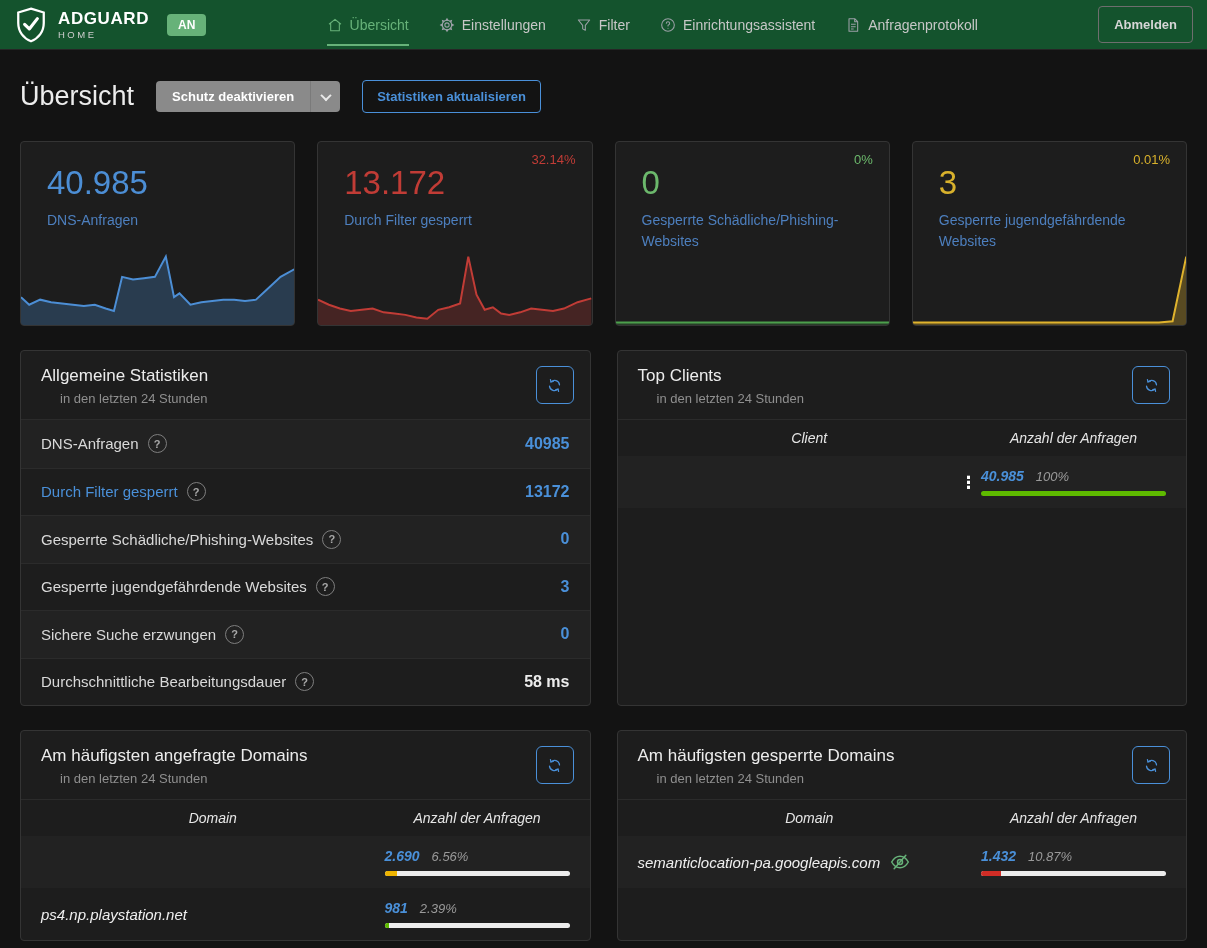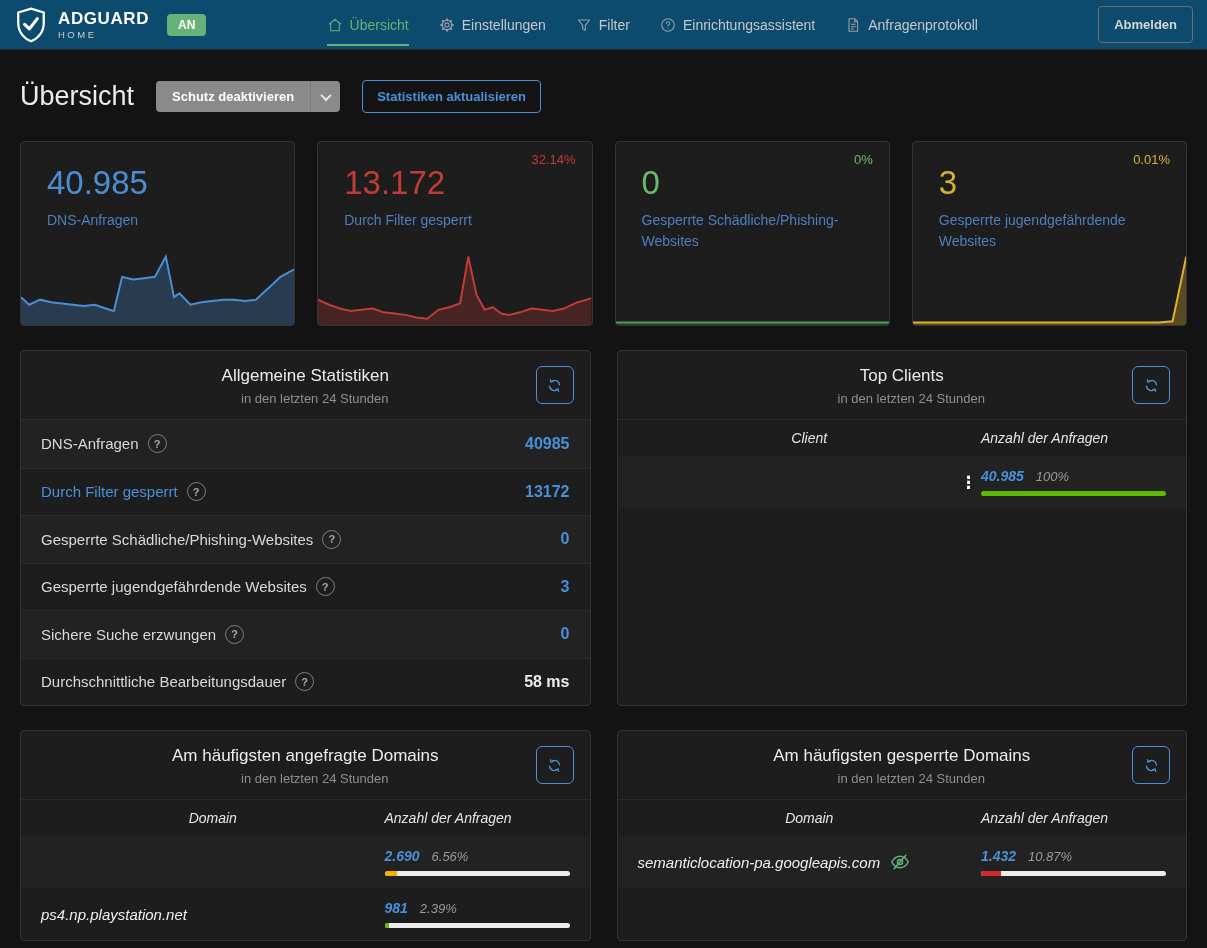--- a/index.html
+++ b/index.html
@@ -1,20 +1,20 @@
 <!DOCTYPE html>
 <html><head>
 <meta charset="utf-8">
 <style>
   * { margin:0; padding:0; box-sizing:border-box; }
   html,body { width:1207px; height:948px; overflow:hidden; background:#131313;
     font-family:"Liberation Sans","DejaVu Sans",sans-serif; color:#e6e6e6; }
 
   
-  .navbar { height:50px; background:#0c4a6e; border-bottom:1px solid #262626;
+  .navbar { height:50px; background:#14532d; border-bottom:1px solid #262626;
     display:flex; align-items:center; padding:0 14px; }
   .brand { display:flex; align-items:center; gap:10px; }
   .logo-shield { width:34px; height:38px; }
   .brand-text { line-height:1; }
   .brand-name { font-size:17px; font-weight:bold; letter-spacing:.6px; color:#fff; }
   .brand-sub { font-size:9.5px; letter-spacing:2.5px; color:#cfcfcf; margin-top:3px; }
   .badge-on { background:#67b279; color:#fff; font-size:12px; font-weight:bold;
     padding:4px 11px; border-radius:4px; margin-left:8px; }
   .nav { display:flex; gap:30px; margin:0 auto; height:50px; }
   .nav-item { display:flex; align-items:center; gap:7px; font-size:14px;
@@ -58,21 +58,21 @@
   .c-green .stat-value, .c-green .stat-pct { color:#6cb86c; }
   .c-yellow .stat-value, .c-yellow .stat-pct { color:#d8b12c; }
   .c-blue  .spark-line { stroke:#4c8ed5; } .c-blue  .spark-fill { fill:rgba(76,142,213,.28); }
   .c-red   .spark-line { stroke:#c13c36; } .c-red   .spark-fill { fill:rgba(193,60,54,.25); }
   .c-green .spark-line { stroke:#4ca04c; } .c-green .spark-fill { fill:rgba(76,160,76,.25); }
   .c-yellow .spark-line { stroke:#e0b32d; } .c-yellow .spark-fill { fill:rgba(224,179,45,.30); }
 
   
   .panel-row { display:grid; grid-template-columns:1fr 1fr; gap:26px; margin-bottom:24px; align-items:stretch; }
   .panel { background:#1d1d1d; border:1px solid #343434; border-radius:4px; overflow:hidden; }
-  .panel-head { padding:15px 20px 13px 20px; position:relative;text-align:center; }
+  .panel-head { padding:15px 20px 13px 20px; position:relative; }
   .panel-title { font-size:17px; color:#ececec; }
   .panel-sub { font-size:13px; color:#8f8f8f; margin-top:5px;margin-left:19px; }
   .refresh-btn { position:absolute; top:15px; right:16px; width:38px; height:38px;
     border:1px solid #4a90d9; background:transparent; border-radius:6px; cursor:pointer;
     display:flex; align-items:center; justify-content:center; }
   .refresh-btn svg { width:15px; height:15px; stroke:#4a90d9; fill:none; stroke-width:2; }
 
   
   .stats-table { border-top:1px solid #2b2b2b; }
   .stats-tr { display:flex; align-items:center; height:47.5px; padding:0 20px;
@@ -84,21 +84,21 @@
   .stats-val { margin-left:auto; font-size:16px; font-weight:bold; color:#4a90d9; cursor:pointer; }
   .stats-val.plain { color:#ececec; cursor:default; }
   .help-ic { width:19px; height:19px; border:1.5px solid #7e7e7e; border-radius:50%;
     color:#a9a9a9; font-size:11px; font-weight:bold; display:inline-flex;
     align-items:center; justify-content:center; cursor:pointer; flex:none; }
 
   
   .dt { border-top:1px solid #2b2b2b;font-style:italic; }
   .dt-head { display:flex; padding:10px 20px; font-size:14px; color:#e6e6e6; }
   .dt-head .col-l { flex:1; text-align:center; }
-  .dt-head .col-r { width:185px; }
+  .dt-head .col-r { width:185px; text-align:center; }
   .dt-row { display:flex; align-items:center; padding:10px 20px; min-height:52px; }
   .dt-row:nth-child(even) { background:rgba(255,255,255,.025); }
   .cell-l { flex:1; font-size:15px; color:#efefef; display:flex; align-items:center; gap:10px; }
   .cell-r { width:185px; }
   .count-line { display:flex; align-items:baseline; gap:12px; margin-bottom:7px; }
   .count { font-size:14px; font-weight:bold; color:#4a90d9; cursor:pointer; }
   .pct { font-size:13px; color:#9a9a9a; }
   .bar { height:5px; background:#ececec; border-radius:3px; overflow:hidden; }
   .bar-fill { height:100%; }
   .kebab { margin-left:auto; color:#fff; font-size:17px; font-weight:bold;

